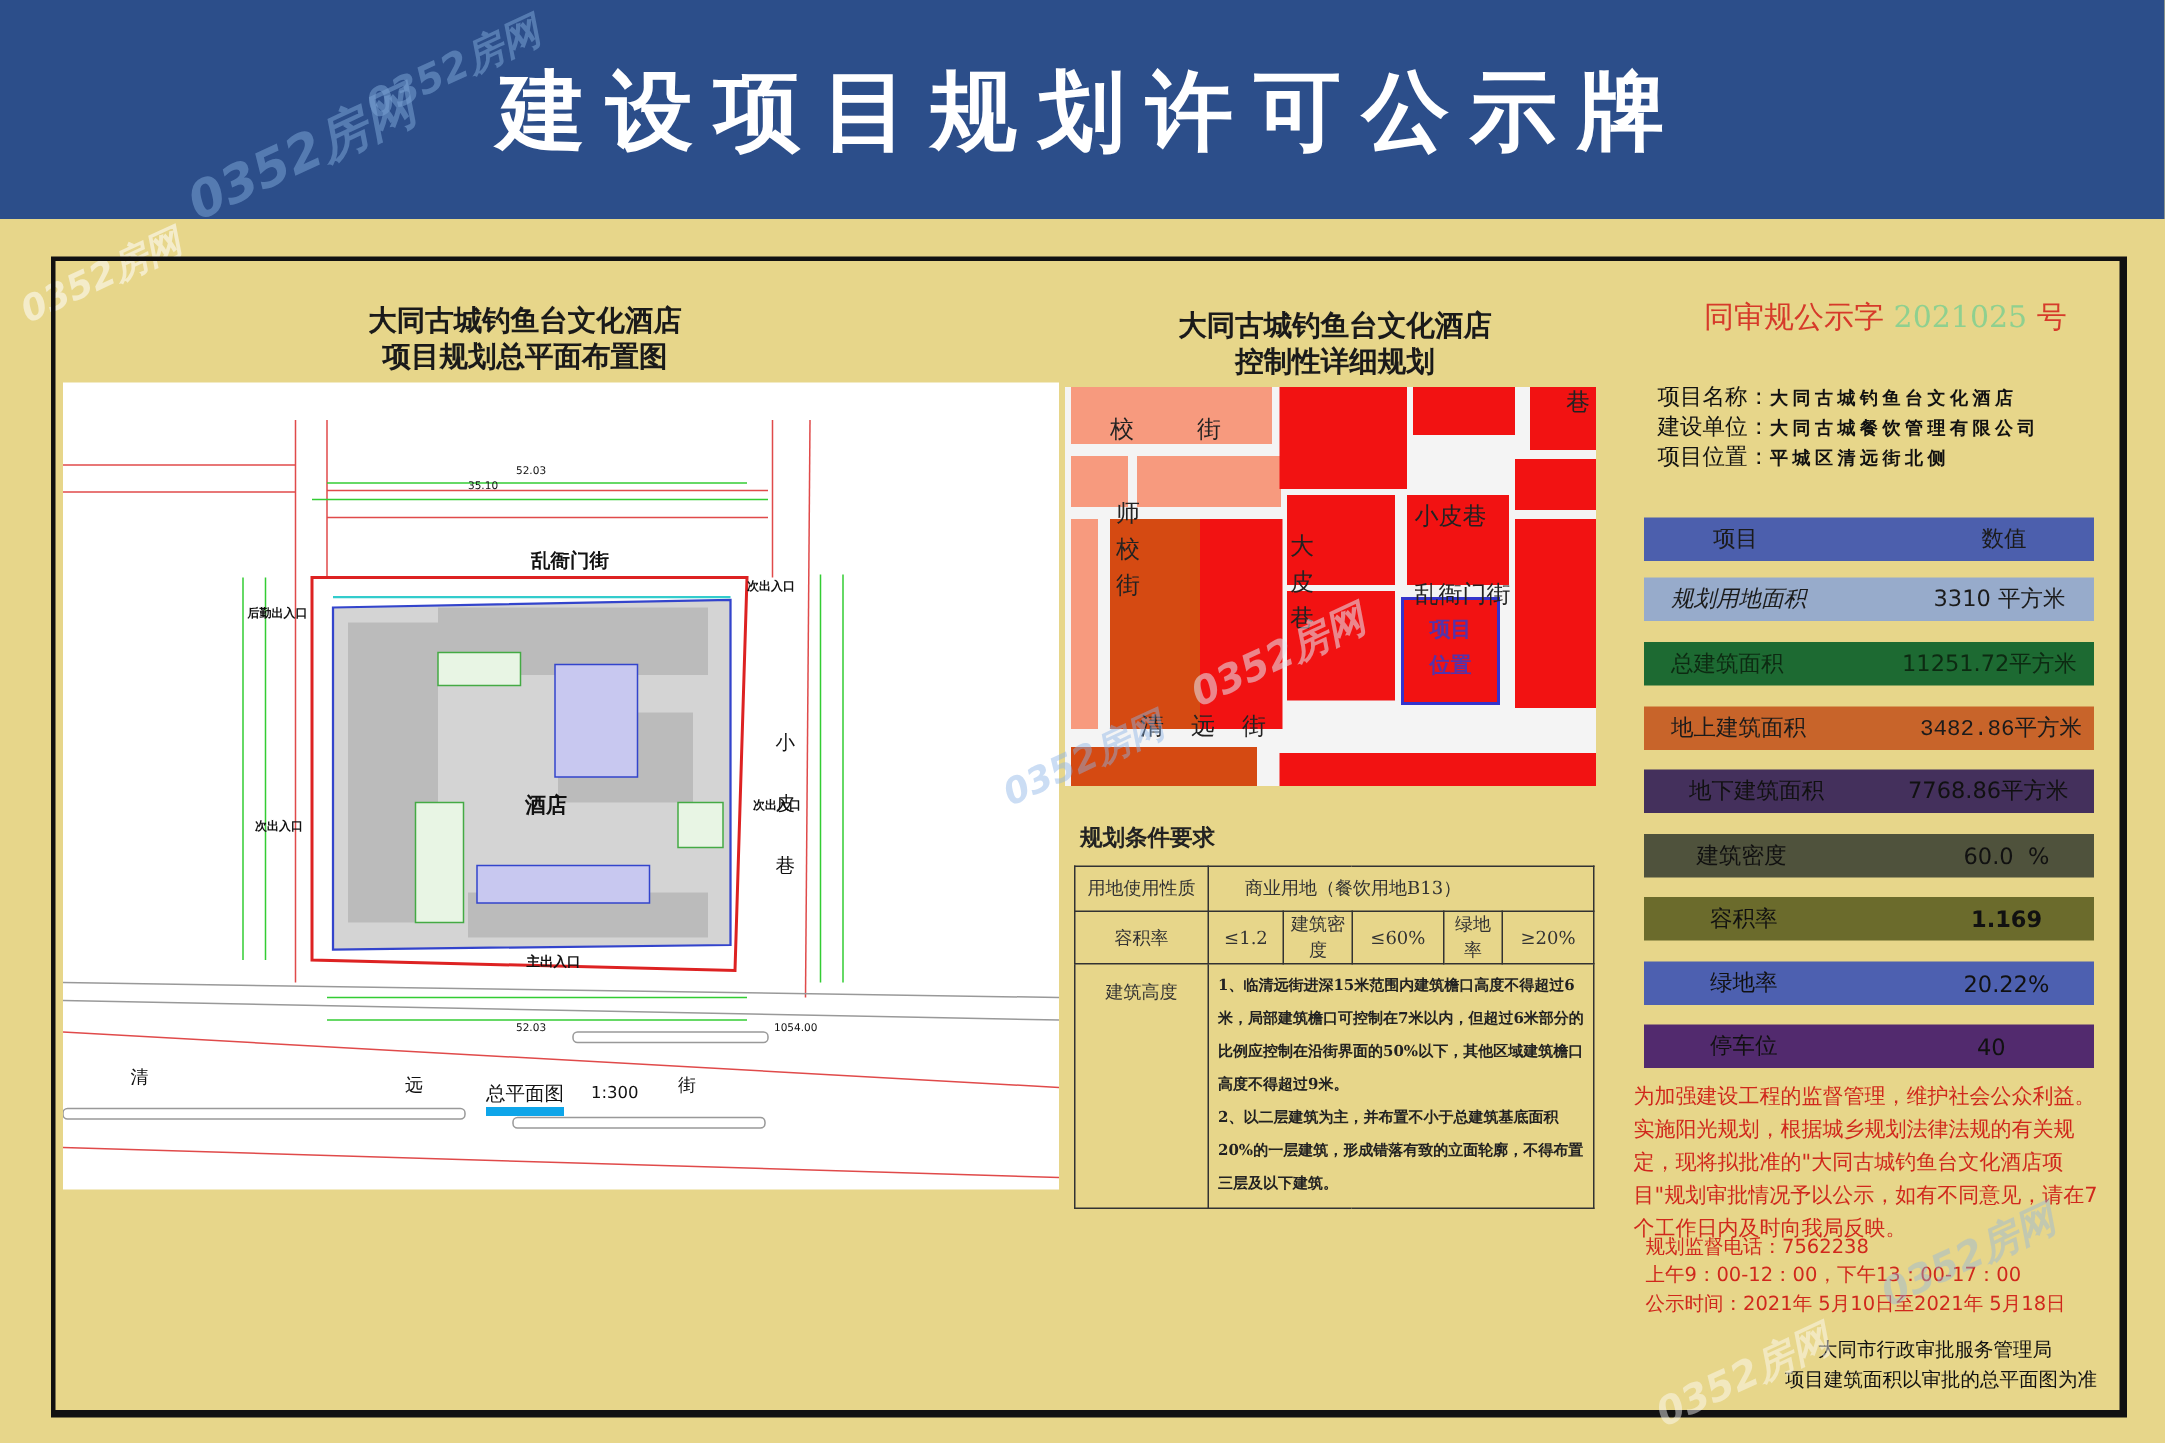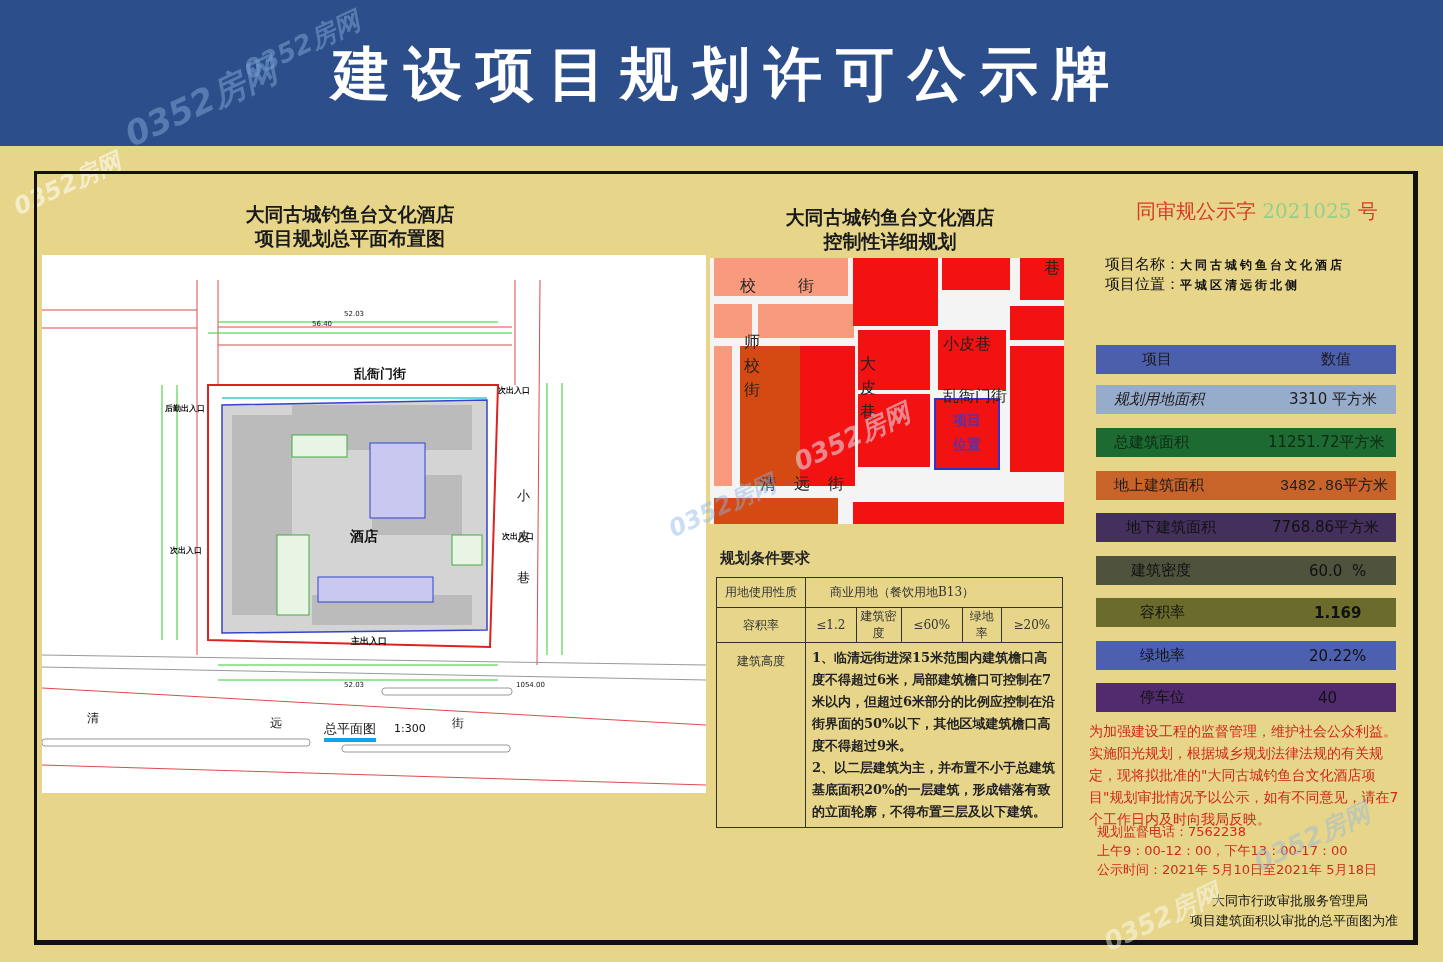--- a/index.html
+++ b/index.html
@@ -13,21 +13,21 @@
   .plan{position:absolute;left:42px;top:255px;width:664px;height:538px;background:#fff;overflow:hidden;}
   .plan svg{position:absolute;left:0;top:0;}
   
   .ctrl{position:absolute;left:710px;top:258px;width:354px;height:266px;background:#f4f4f4;overflow:hidden;}
   .blk{position:absolute;}
   .road-lbl{position:absolute;font-family:"DejaVu Serif",serif;font-size:16px;color:#222;}
   
   .cond-title{position:absolute;left:720px;top:549px;font-size:15px;font-weight:bold;color:#222;}
   table.cond{position:absolute;left:716px;top:577px;width:347px;border-collapse:collapse;font-family:"DejaVu Serif",serif;font-size:12px;color:#333;}
   table.cond td{border:1px solid #333;padding:0 3px;text-align:center;height:29px;}
-  .cond-text{font-family:"DejaVu Serif",serif;font-weight:bold;font-size:13px;line-height:22px;text-align:left !important;vertical-align:top;padding:4px 6px !important;color:#222;}
+  .cond-text{font-family:"DejaVu Serif",serif;font-weight:bold;font-size:10px;line-height:22px;text-align:left !important;vertical-align:top;padding:4px 6px !important;color:#222;}
   
   .notice-no{position:absolute;left:1136px;top:198px;font-family:"DejaVu Serif",serif;font-size:20px;color:#d63a2a;white-space:nowrap;}
   .notice-no .num{color:#8fd08f;}
   .info{position:absolute;left:1105px;top:255px;font-family:"DejaVu Serif",serif;font-size:15px;line-height:19px;color:#111;}
   .info .k{font-weight:normal;}
   .info .v{font-weight:bold;font-size:12px;letter-spacing:3px;}
   .bar{position:absolute;left:1096px;width:300px;height:29px;display:flex;align-items:center;font-size:15px;}
   .bar .l{position:absolute;}
   .bar .r{position:absolute;}
   .red-text{position:absolute;color:#d0281c;font-size:14px;line-height:22px;}
@@ -112,30 +112,30 @@
   <div style="position:absolute;left:475px;top:220px;font-size:13px;color:#111;line-height:41px;">
     <div>小</div>
     <div>皮</div>
     <div>巷</div>
   </div>
   <div style="position:absolute;left:309px;top:380px;font-size:9px;font-weight:bold;color:#111;">主出入口</div>
   <div style="position:absolute;left:123px;top:148px;font-size:8px;font-weight:bold;color:#111;">后勤出入口</div>
   <div style="position:absolute;left:128px;top:290px;font-size:8px;font-weight:bold;color:#111;">次出入口</div>
   <div style="position:absolute;left:456px;top:130px;font-size:8px;font-weight:bold;color:#111;">次出入口</div>
   <div style="position:absolute;left:460px;top:276px;font-size:8px;font-weight:bold;color:#111;">次出入口</div>
-  <div style="position:absolute;left:270px;top:65px;font-size:7px;color:#111;">56.40</div>
+  <div style="position:absolute;left:270px;top:65px;font-size:7px;color:#111;">35.10</div>
   <div style="position:absolute;left:302px;top:55px;font-size:7px;color:#111;">52.03</div>
   <div style="position:absolute;left:302px;top:426px;font-size:7px;color:#111;">52.03</div>
   <div style="position:absolute;left:474px;top:426px;font-size:7px;color:#111;">1054.00</div>
   <div style="position:absolute;left:0;top:455px;width:664px;font-size:12px;color:#111;">
     <span style="position:absolute;left:45px;">清</span>
     <span style="position:absolute;left:228px;top:5px;">远</span>
     <span style="position:absolute;left:410px;top:5px;">街</span>
   </div>
-  <div style="position:absolute;left:282px;top:465px;font-size:13px;color:#111;border-bottom:4px solid #0ea5e9;">总平面图</div>
+  <div style="position:absolute;left:282px;top:465px;font-size:13px;color:#111;border-bottom:6px solid #0ea5e9;">总平面图</div>
   <div style="position:absolute;left:352px;top:467px;font-size:11px;color:#111;">1:300</div>
 </div>
 
 <div class="sec-title" style="left:720px;top:205px;width:340px;">
   <div>大同古城钓鱼台文化酒店</div>
   <div>控制性详细规划</div>
 </div>
 
 <div class="ctrl">
   <div class="blk" style="left:4px;top:0;width:134px;height:38px;background:#f79a7e;"></div>
@@ -206,20 +206,21 @@
   </table>
 
 <div class="notice-no">
   <span>同审规公示字</span>
   <span class="num">2021025</span>
   <span>号</span>
 </div>
 
 <div class="info">
   <div><span class="k">项目名称：</span><span class="v">大同古城钓鱼台文化酒店</span></div>
+  <div><span class="k">建设单位：</span><span class="v">大同古城餐饮管理有限公司</span></div>
   <div><span class="k">项目位置：</span><span class="v">平城区清远街北侧</span></div>
 </div>
 
 <div class="bar" style="top:345px;background:#4c5fad;color:#1b1b1b;">
   <span class="l" style="left:46px;">项目</span>
   <span class="r" style="left:225px;">数值</span>
 </div>
 
 <div class="bar" style="top:385px;background:#97abcb;color:#1b1b1b;">
   <span class="l" style="left:18px;font-style:italic;">规划用地面积</span>

